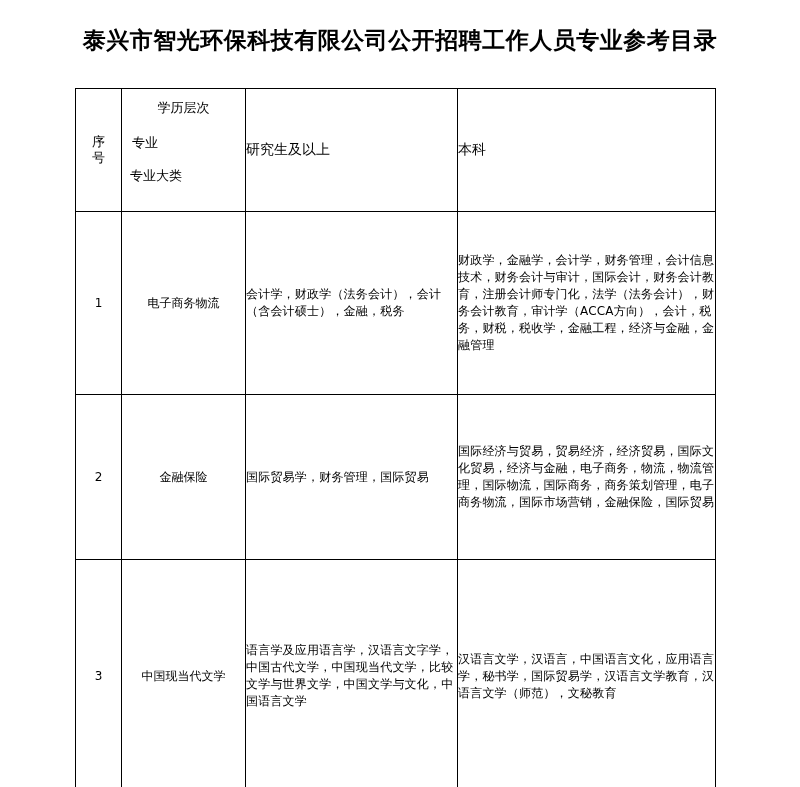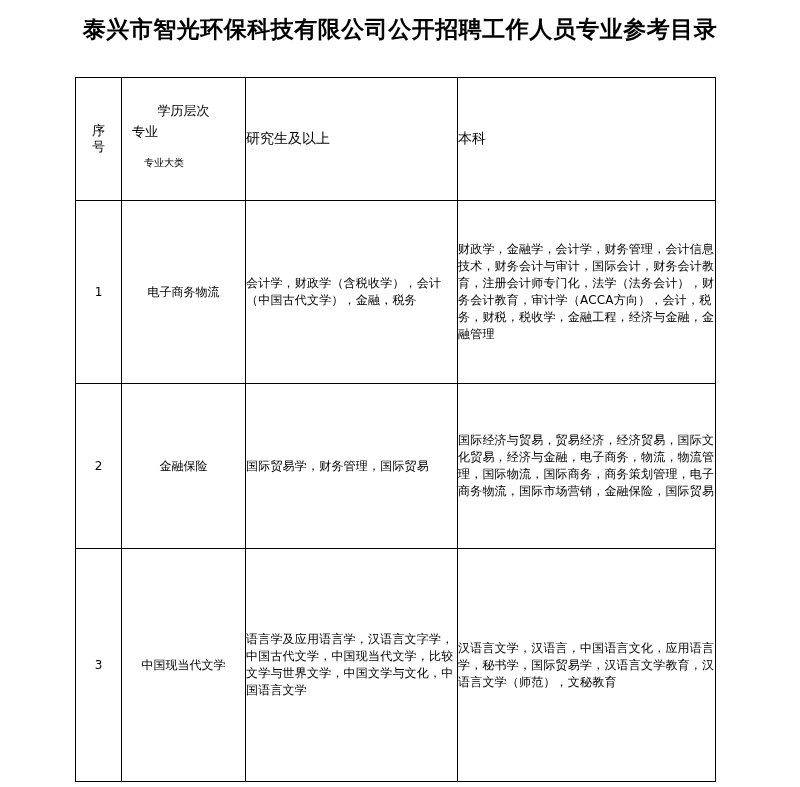--- a/index.html
+++ b/index.html
@@ -18,21 +18,21 @@
     width: 800px;
     height: 787px;
     position: relative;
     box-sizing: border-box;
   }
   .doc-title {
     text-align: center;
     font-size: 23px;
     font-weight: bold;
     letter-spacing: 0.5px;
-    padding-top: 14px;
+    padding-top: 25px;
     padding-bottom: 6px;
     font-family: "DejaVu Sans", "Liberation Sans", sans-serif;
     white-space: nowrap;
   }
   .table-wrap {
     margin: 26px 75px 0 75px;
   }
   table.major-table {
     border-collapse: collapse;
     width: 640px;
@@ -56,37 +56,37 @@
     height: 122px;
     padding: 0;
   }
   .corner-inner {
     position: relative;
     width: 100%;
     height: 122px;
   }
   .corner-line1 {
     position: absolute;
-    top: 24px;
+    top: 10px;
     left: 0;
     right: 0;
     text-align: center;
     font-size: 13px;
   }
   .corner-line2 {
     position: absolute;
     top: 45px;
     left: 10px;
     font-size: 13px;
   }
   .corner-line3 {
     position: absolute;
     top: 78px;
-    left: 22px;
-    font-size: 10px;
+    left: 8px;
+    font-size: 13px;
   }
   .seq-head {
     text-align: center;
     font-size: 13px;
     line-height: 16px;
     width: 46px;
   }
   .seq-head span {
     display: block;
   }
@@ -147,21 +147,21 @@
               <div class="corner-line3">专业大类</div>
             </div>
           </td>
           <td class="head-center">研究生及以上</td>
           <td class="head-center">本科</td>
         </tr>
 
         <tr class="body-row r1">
           <td class="cell-seq">1</td>
           <td class="cell-cat">电子商务物流</td>
-          <td class="cell-text">会计学，财政学（含税收学），会计（中国古代文学），金融，税务</td>
+          <td class="cell-text">会计学，财政学（法务会计），会计（含会计硕士），金融，税务</td>
           <td class="cell-text">财政学，金融学，会计学，财务管理，会计信息技术，财务会计与审计，国际会计，财务会计教育，注册会计师专门化，法学（法务会计），财务会计教育，审计学（ACCA方向），会计，税务，财税，税收学，金融工程，经济与金融，金融管理</td>
         </tr>
 
         <tr class="body-row r2">
           <td class="cell-seq">2</td>
           <td class="cell-cat">金融保险</td>
           <td class="cell-text">国际贸易学，财务管理，国际贸易</td>
           <td class="cell-text">国际经济与贸易，贸易经济，经济贸易，国际文化贸易，经济与金融，电子商务，物流，物流管理，国际物流，国际商务，商务策划管理，电子商务物流，国际市场营销，金融保险，国际贸易</td>
         </tr>
 

